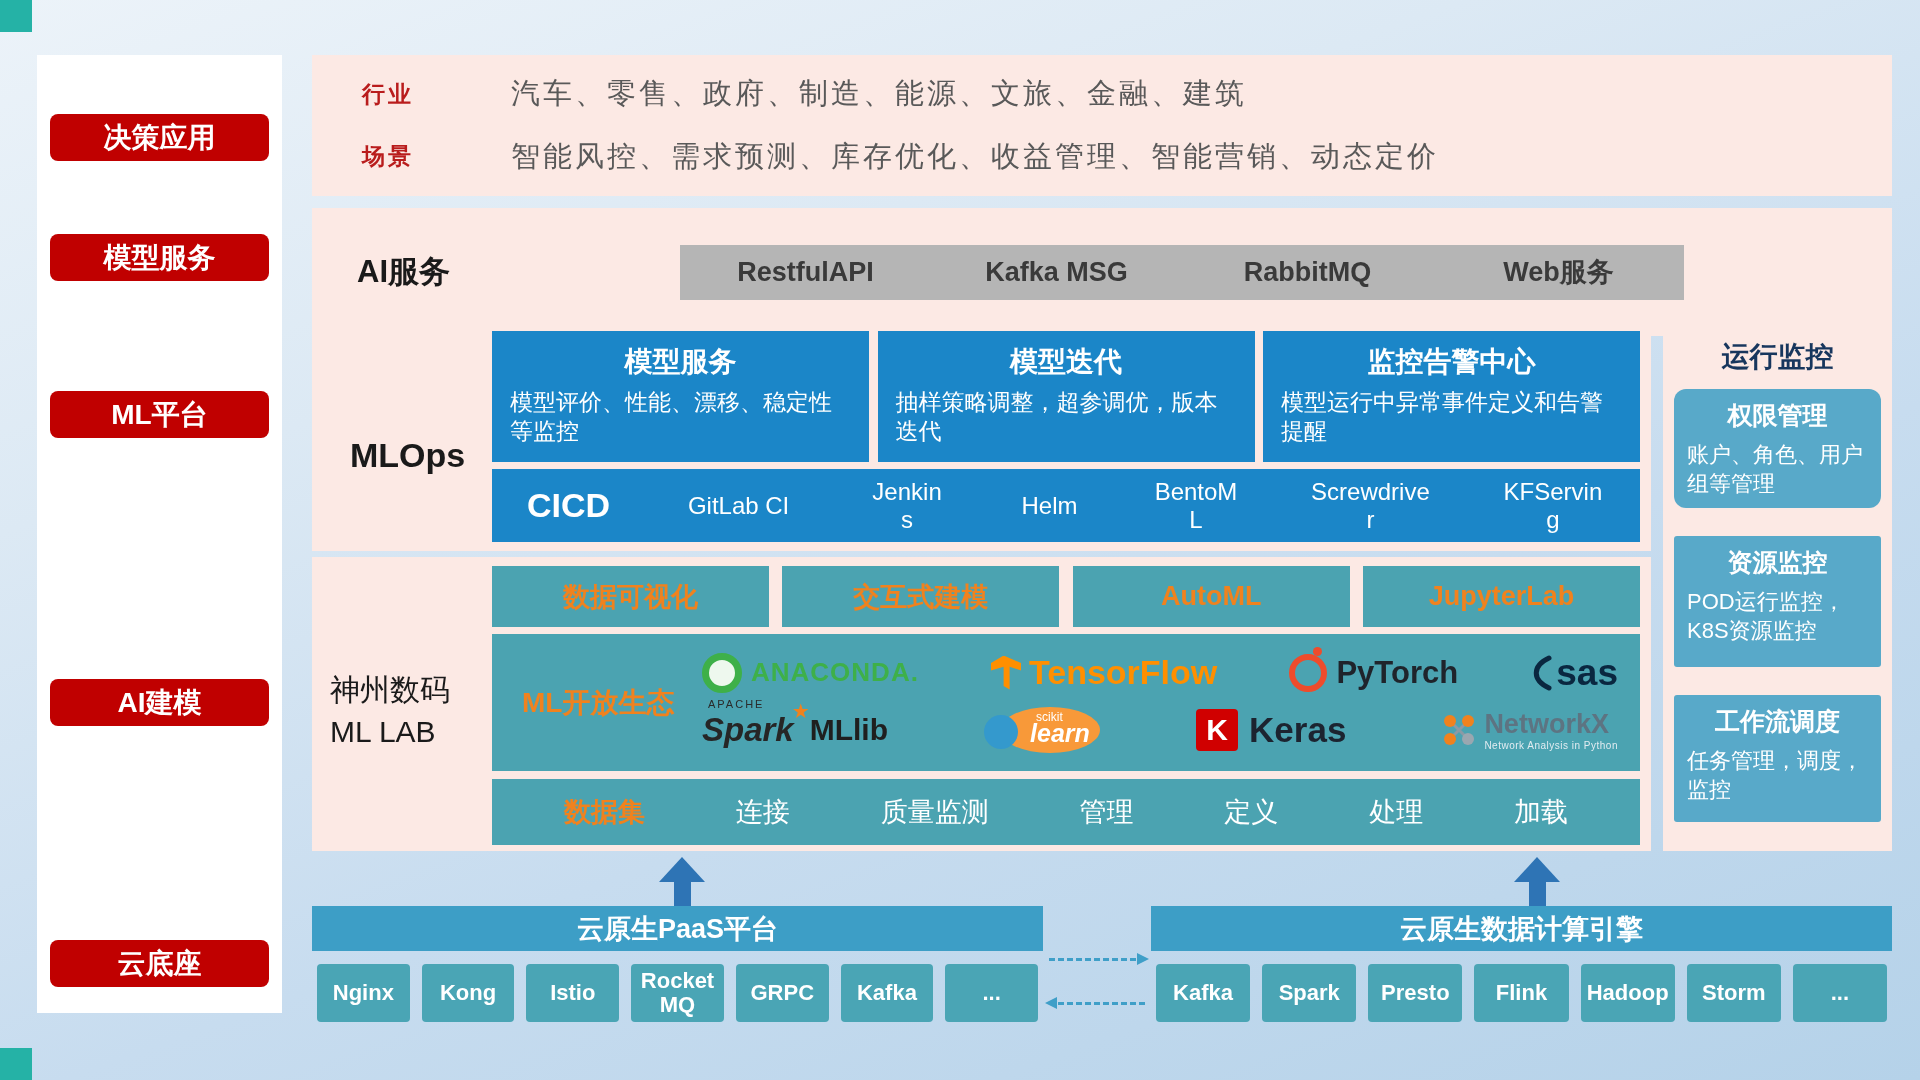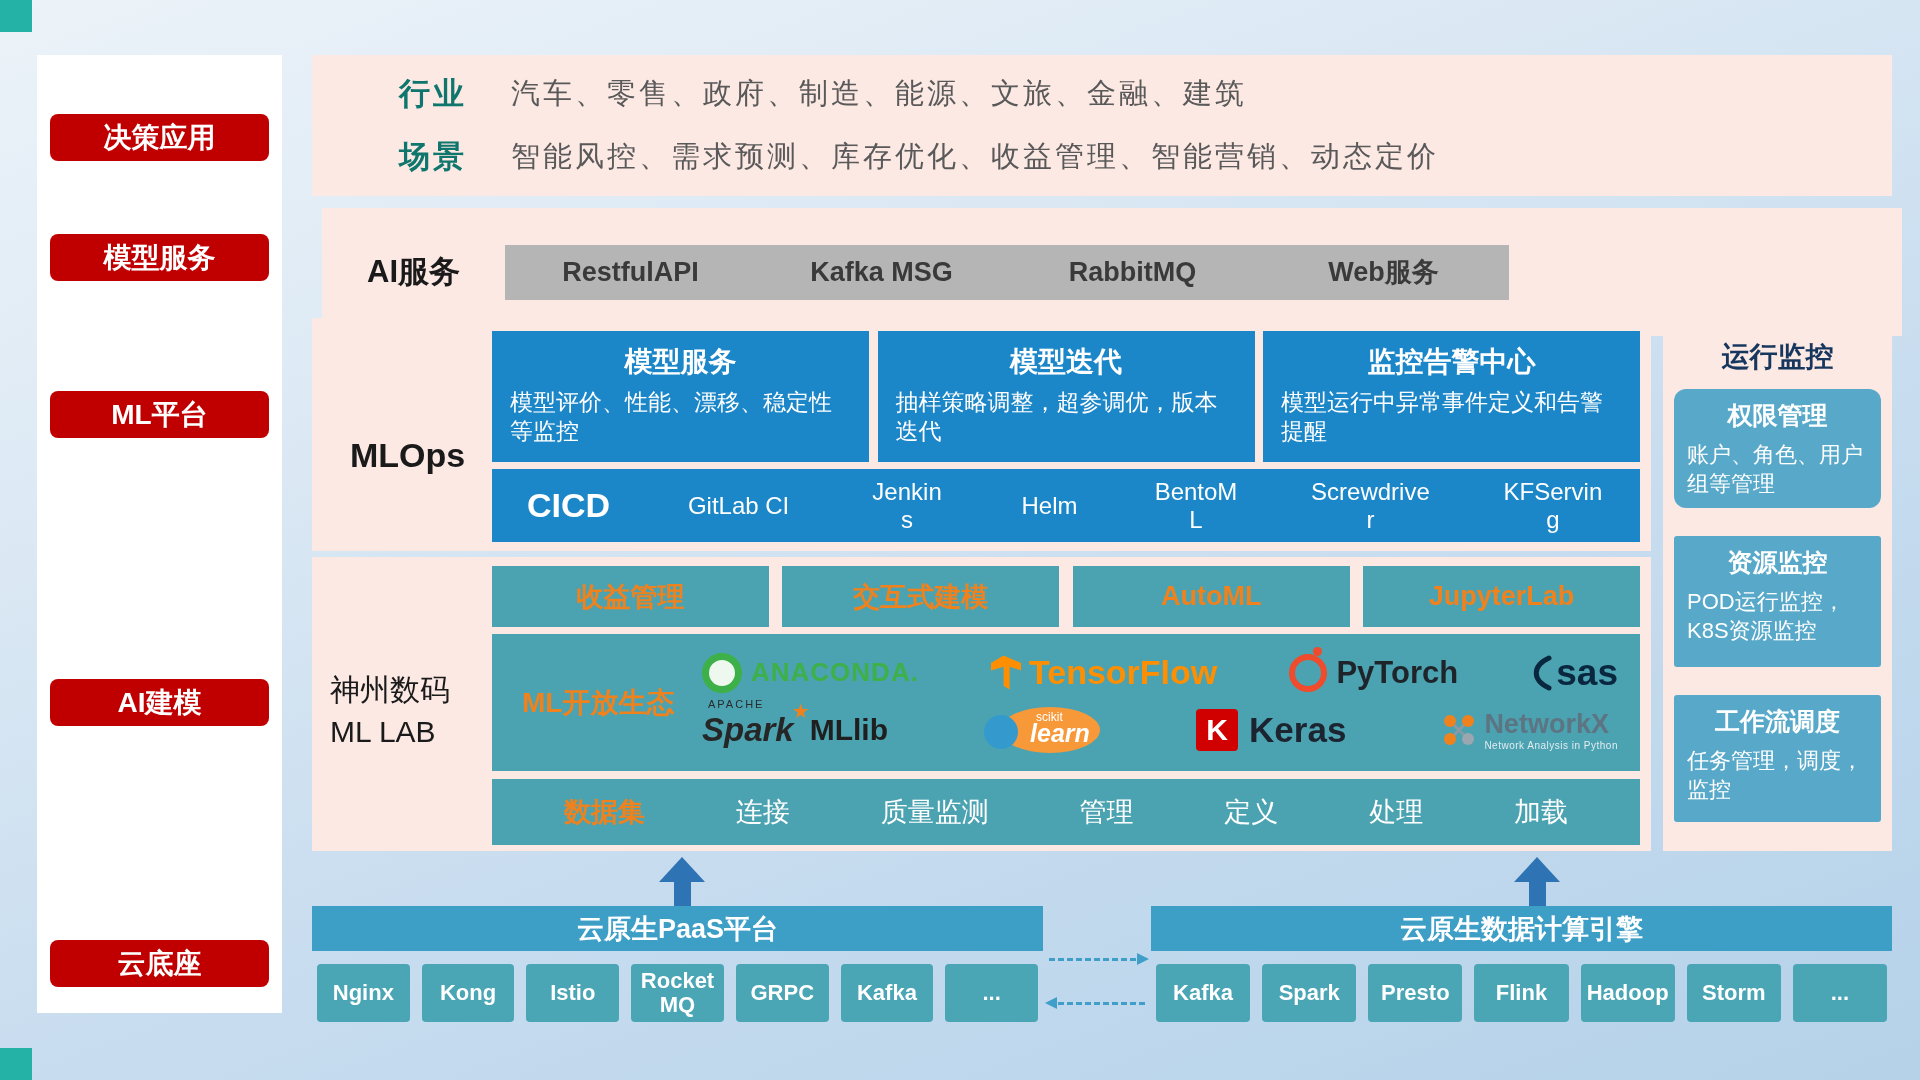--- a/index.html
+++ b/index.html
@@ -15,27 +15,27 @@
   .sidebar{position:absolute;left:37px;top:55px;width:245px;height:958px;background:#ffffff;}
   .side-btn{position:absolute;left:13px;width:219px;height:47px;background:#c00000;color:#fff;
     font-size:28px;font-weight:bold;display:flex;align-items:center;justify-content:center;border-radius:8px;}
   .sb1{top:59px}.sb2{top:179px}.sb3{top:336px}.sb4{top:624px}.sb5{top:885px}
 
   .panel{position:absolute;background:#fcE9e4;}
 
   
   .p-apps{left:312px;top:55px;width:1580px;height:141px;display:flex;flex-direction:column;justify-content:space-around;padding:8px 0;box-sizing:border-box;}
   .app-row{display:flex;align-items:center;padding-left:50px;}
-  .app-label{width:105px;font-size:31px;font-weight:bold;color:#0f766e;letter-spacing:3px;text-align:right;}
+  .app-label{width:105px;font-size:23px;font-weight:bold;color:#b91c1c;letter-spacing:3px;}
   .app-text{margin-left:44px;font-size:29px;color:#595959;letter-spacing:3px;}
 
   
-  .p-service{left:312px;top:208px;width:1580px;height:128px;display:flex;align-items:center;padding-left:45px;box-sizing:border-box;margin-left:10px;}
+  .p-service{left:312px;top:208px;width:1580px;height:128px;display:flex;align-items:center;padding-left:45px;box-sizing:border-box;}
   .svc-label{width:138px;font-size:31px;font-weight:bold;color:#1a1a1a;}
-  .svc-buttons{flex:1;display:flex;justify-content:flex-start;padding-right:23px;}
+  .svc-buttons{flex:1;display:flex;justify-content:center;padding-right:23px;}
   .svc-btn{width:251px;height:55px;background:#b5b5b5;color:#3a3a3a;font-size:27px;font-weight:bold;
     display:flex;align-items:center;justify-content:center;}
 
   
   .p-mlops{left:312px;top:318px;width:1339px;height:233px;}
   .mlops-label{position:absolute;left:38px;top:118px;font-size:34px;font-weight:bold;color:#1a1a1a;}
   .mlops-cards{position:absolute;left:180px;top:13px;width:1148px;display:flex;justify-content:space-between;}
   .mlops-card{width:377px;height:131px;background:#1b86c8;color:#fff;box-sizing:border-box;padding:12px 18px;}
   .card-title{text-align:center;font-size:28px;font-weight:bold;margin-bottom:7px;}
   .card-desc{font-size:23px;line-height:1.28;}
@@ -210,21 +210,21 @@
       <div class="mon-card-desc">任务管理，调度，监控</div>
     </div>
   </section>
 
   <section class="panel p-mllab">
     <div class="lab-label">
       <div>神州数码</div>
       <div>ML LAB</div>
     </div>
     <div class="lab-tools">
-      <div class="lab-tool">收益管理</div>
+      <div class="lab-tool">数据可视化</div>
       <div class="lab-tool">交互式建模</div>
       <div class="lab-tool">AutoML</div>
       <div class="lab-tool">JupyterLab</div>
     </div>
 
     <div class="eco-box">
       <span class="eco-label">ML开放生态</span>
       <div class="logo-grid">
         <div class="logo-row">
           <div class="logo">

